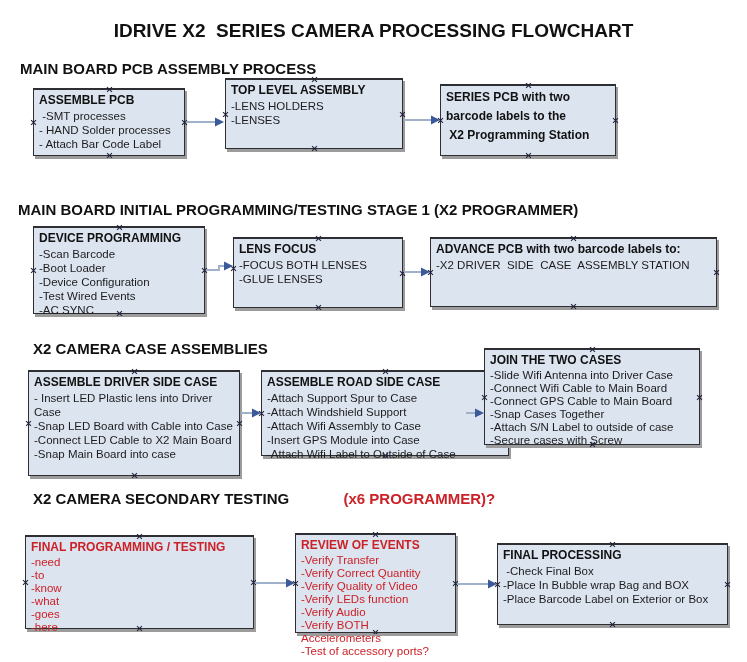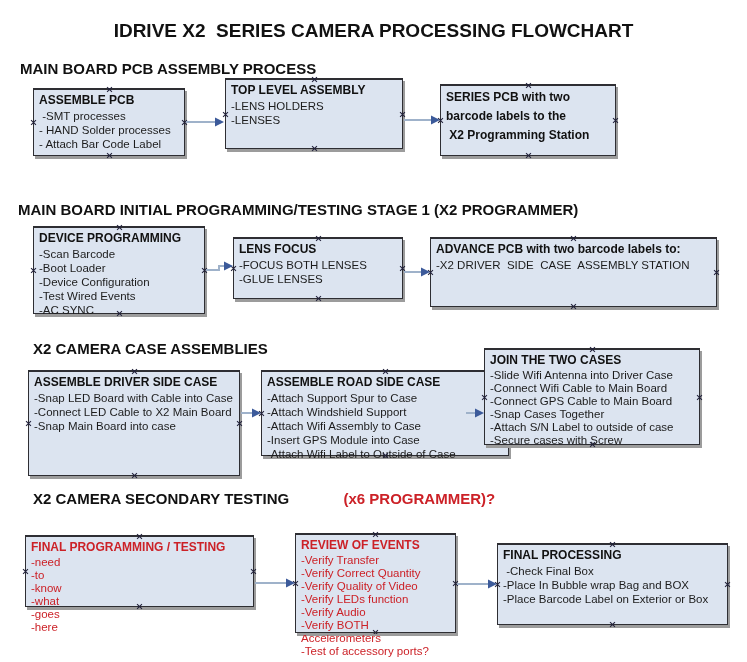--- a/index.html
+++ b/index.html
@@ -100,21 +100,21 @@
     <span class="xh l"></span>
     <span class="xh r"></span>
     <div class="box-title">DEVICE PROGRAMMING</div>
     <div class="box-item">-Scan Barcode</div>
     <div class="box-item">-Boot Loader</div>
     <div class="box-item">-Device Configuration</div>
     <div class="box-item">-Test Wired Events</div>
     <div class="box-item">-AC SYNC</div>
   </div>
 
-  <div class="box" style="left:233px;top:237px;width:170px;height:62px">
+  <div class="box" style="left:233px;top:237px;width:170px;height:71px">
     <span class="xh t"></span>
     <span class="xh b"></span>
     <span class="xh l" style="top:25.5px;margin-top:0"></span>
     <span class="xh r"></span>
     <div class="box-title">LENS FOCUS</div>
     <div class="box-item">-FOCUS BOTH LENSES</div>
     <div class="box-item">-GLUE LENSES</div>
   </div>
 
   <div class="box" style="left:430px;top:237px;width:287px;height:70px">
@@ -125,20 +125,21 @@
     <div class="box-title">ADVANCE PCB with two barcode labels to:</div>
     <div class="box-item">-X2 DRIVER  SIDE  CASE  ASSEMBLY STATION</div>
   </div>
 
   <div class="box" style="left:28px;top:370px;width:212px;height:106px">
     <span class="xh t"></span>
     <span class="xh b"></span>
     <span class="xh l"></span>
     <span class="xh r"></span>
     <div class="box-title">ASSEMBLE DRIVER SIDE CASE</div>
+    <div class="box-item">- Insert LED Plastic lens into Driver Case</div>
     <div class="box-item">-Snap LED Board with Cable into Case</div>
     <div class="box-item">-Connect LED Cable to X2 Main Board</div>
     <div class="box-item">-Snap Main Board into case</div>
   </div>
 
   <div class="box" style="left:261px;top:370px;width:248px;height:86px">
     <span class="xh t"></span>
     <span class="xh b"></span>
     <span class="xh l"></span>
     <span class="xh r"></span>
@@ -157,21 +158,21 @@
     <span class="xh r"></span>
     <div class="box-title">JOIN THE TWO CASES</div>
     <div class="box-item">-Slide Wifi Antenna into Driver Case</div>
     <div class="box-item">-Connect Wifi Cable to Main Board</div>
     <div class="box-item">-Connect GPS Cable to Main Board</div>
     <div class="box-item">-Snap Cases Together</div>
     <div class="box-item">-Attach S/N Label to outside of case</div>
     <div class="box-item">-Secure cases with Screw</div>
   </div>
 
-  <div class="box red tight" style="left:25px;top:535px;width:229px;height:72px">
+  <div class="box red tight" style="left:25px;top:535px;width:229px;height:94px">
     <span class="xh t"></span>
     <span class="xh b"></span>
     <span class="xh l"></span>
     <span class="xh r"></span>
     <div class="box-title">FINAL PROGRAMMING / TESTING</div>
     <div class="box-item">-need</div>
     <div class="box-item">-to</div>
     <div class="box-item">-know</div>
     <div class="box-item">-what</div>
     <div class="box-item">-goes</div>

